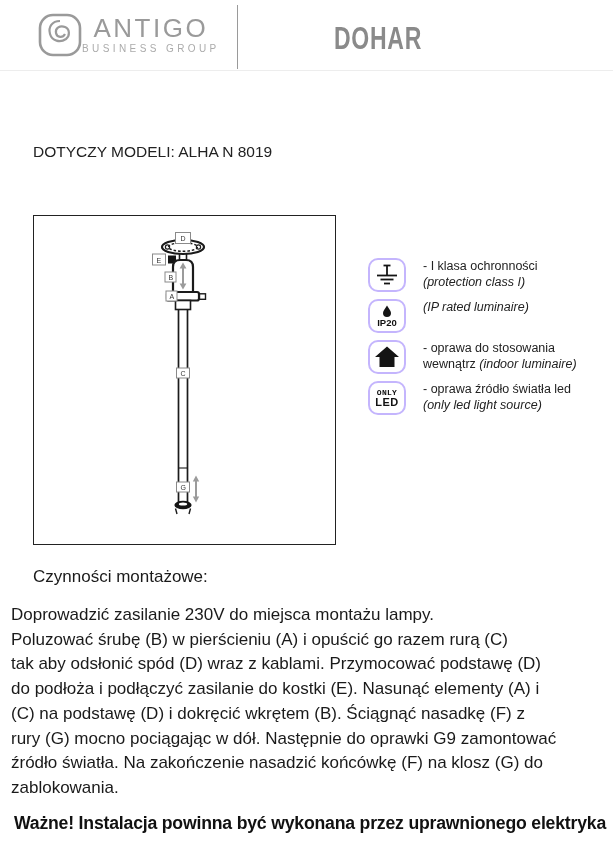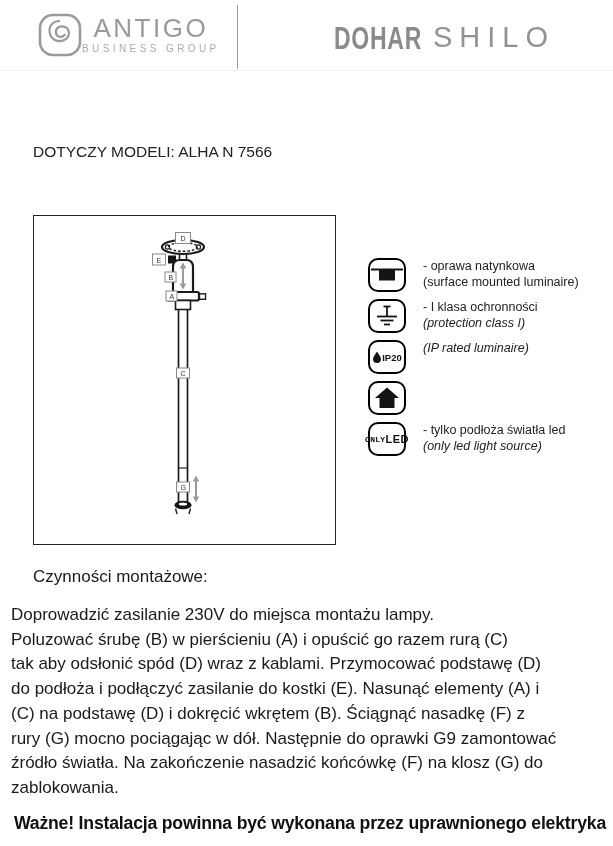--- a/index.html
+++ b/index.html
@@ -25,22 +25,22 @@
 
   
   .diagram-box{position:absolute;left:33px;top:215px;width:303px;height:330px;
                border:1.5px solid #222;box-sizing:border-box;background:#fff;}
   .diagram-box svg{position:absolute;left:0;top:0;}
   .part-label{font-size:7px;fill:#333;font-family:"Liberation Sans",sans-serif;}
 
   
   .features{position:absolute;left:368px;top:258px;width:238px;display:flex;flex-direction:column;gap:7px;}
   .feat-row{display:flex;gap:17px;align-items:flex-start;min-height:34px;}
-  .feat-icon{width:38px;height:34px;border:2px solid #000000;border-radius:10px;box-sizing:border-box;
-             display:flex;flex-direction:row;align-items:center;justify-content:center;flex:0 0 auto;background:#fff;}
+  .feat-icon{width:38px;height:34px;border:2px solid #c4b5fd;border-radius:10px;box-sizing:border-box;
+             display:flex;flex-direction:column;align-items:center;justify-content:center;flex:0 0 auto;background:#fff;}
   .feat-text{font-size:12.5px;line-height:15.5px;color:#222;padding-top:1px;}
   .feat-en{font-style:italic;}
   .feat-en-upright{font-style:normal;}
   .ip20-label{font-size:9.5px;font-weight:bold;line-height:9px;margin-top:1px;color:#111;}
   .only-label{font-size:8px;font-weight:bold;line-height:9px;letter-spacing:0.3px;color:#111;font-family:Liberation Mono, monospace;}
   .led-label{font-size:11px;font-weight:bold;line-height:11px;letter-spacing:0.5px;color:#111;text-align:right;}
 
   
   .steps-heading{position:absolute;left:33px;top:567px;font-size:17px;color:#1a1a1a;}
   .steps-body{position:absolute;left:11px;top:603px;width:578px;font-size:17px;line-height:24.7px;
@@ -61,23 +61,22 @@
       <path d="M22 8 C14 8 10 14 12 21 C14 28 22 30 28 26 C32 23 32 16 27 14 C22 12 17 15 18 20 C19 25 25 25 27 21" fill="none" stroke="#9a9a9a" stroke-width="2.2"></path>
     </svg>
     <div class="antigo-txt">
       <div class="antigo-name">ANTIGO</div>
       <div class="antigo-sub">BUSINESS GROUP</div>
     </div>
   </div>
   <div class="vline"></div>
   <div class="hrule"></div>
   <div class="dohar">DOHAR</div>
-  <div class="shilo">SHILO</div>
-
-  <div class="doc-model">DOTYCZY MODELI: ALHA N 7566</div>
+
+  <div class="doc-model">DOTYCZY MODELI: ALHA N 8019</div>
 
   <div class="diagram-box">
     <svg width="300" height="327" viewBox="0 0 300 327">
 
       <g stroke="#1b1b1b" fill="none">
         <ellipse cx="149" cy="31" rx="21" ry="7" stroke-width="2.2"></ellipse>
         <ellipse cx="149" cy="31" rx="14.5" ry="4.3" stroke-width="1.4" stroke-dasharray="2.6 1.9"></ellipse>
         <circle cx="133.5" cy="31" r="2.1" stroke-width="1.2"></circle>
         <circle cx="164.5" cy="31" r="2.1" stroke-width="1.2"></circle>
 
@@ -129,32 +128,20 @@
         <rect x="142.5" y="152" width="13" height="10" fill="#fff" stroke="#8a8a8a" stroke-width="1"></rect>
         <text class="part-label" x="146.5" y="160">C</text>
         <rect x="142.5" y="266" width="13" height="10" fill="#fff" stroke="#8a8a8a" stroke-width="1"></rect>
         <text class="part-label" x="146.5" y="274">G</text>
       </g>
     </svg>
   </div>
 
   <div class="features">
 
-    <div class="feat-row">
-      <div class="feat-icon">
-        <svg width="34" height="30" viewBox="0 0 34 30">
-          <line x1="1" y1="9.5" x2="33" y2="9.5" stroke="#141414" stroke-width="2"></line>
-          <rect x="9" y="9.5" width="16" height="11" fill="#141414"></rect>
-        </svg>
-      </div>
-      <div class="feat-text">
-        <div>- oprawa natynkowa</div>
-        <div class="feat-en-upright">(surface mounted luminaire)</div>
-      </div>
-    </div>
 
     <div class="feat-row">
       <div class="feat-icon">
         <svg width="30" height="26" viewBox="0 0 30 26">
           <g stroke="#141414" stroke-width="1.8" fill="none">
             <line x1="11.5" y1="3.5" x2="18.5" y2="3.5"></line>
             <line x1="15" y1="3.5" x2="15" y2="13.5"></line>
             <line x1="5" y1="13.5" x2="25" y2="13.5"></line>
             <line x1="8.5" y1="17.5" x2="21.5" y2="17.5"></line>
             <line x1="12" y1="21.5" x2="18" y2="21.5"></line>
@@ -178,29 +165,33 @@
         <div class="feat-en">(IP rated luminaire)</div>
       </div>
     </div>
 
     <div class="feat-row">
       <div class="feat-icon">
         <svg width="28" height="24" viewBox="0 0 28 24">
           <path d="M14 1.5 L26 12 L21.5 12 L21.5 22 L6.5 22 L6.5 12 L2 12 Z" fill="#141414"></path>
         </svg>
       </div>
+      <div class="feat-text">
+        <div>- oprawa do stosowania</div>
+        <div><span>wewnątrz </span><span class="feat-en">(indoor luminaire)</span></div>
+      </div>
     </div>
 
     <div class="feat-row">
       <div class="feat-icon">
         <div class="only-label">ONLY</div>
         <div class="led-label">LED</div>
       </div>
       <div class="feat-text">
-        <div>- tylko podłoża światła led</div>
+        <div>- oprawa źródło światła led</div>
         <div class="feat-en">(only led light source)</div>
       </div>
     </div>
 
   </div>
 
   <div class="steps-heading">Czynności montażowe:</div>
   <div class="steps-body"> Doprowadzić zasilanie 230V do miejsca montażu lampy.
 Poluzować śrubę (B) w pierścieniu (A) i opuścić go razem rurą (C)
 tak aby odsłonić spód (D) wraz z kablami. Przymocować podstawę (D)

